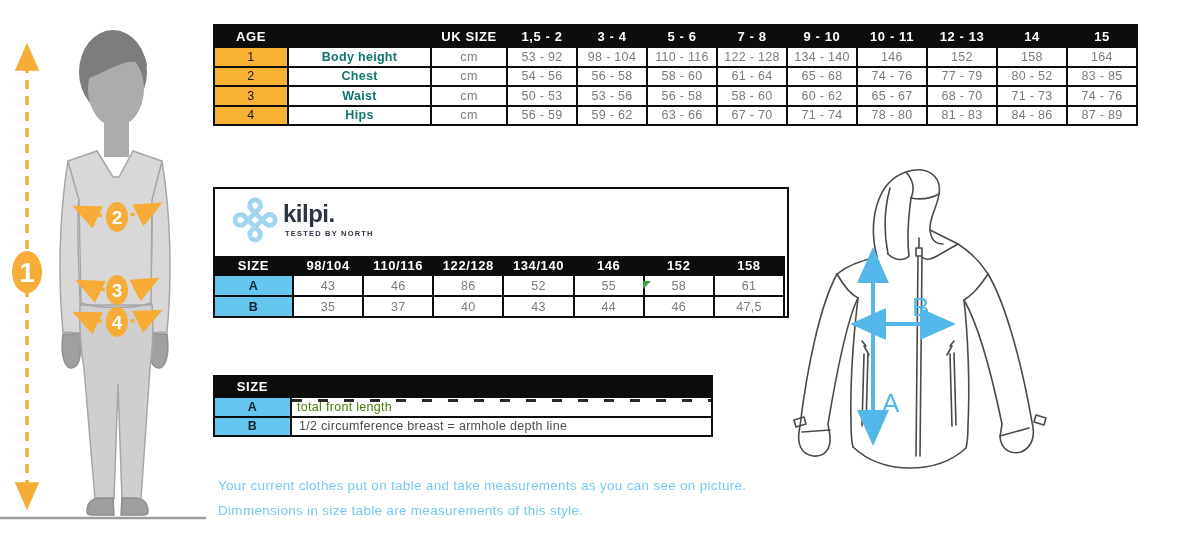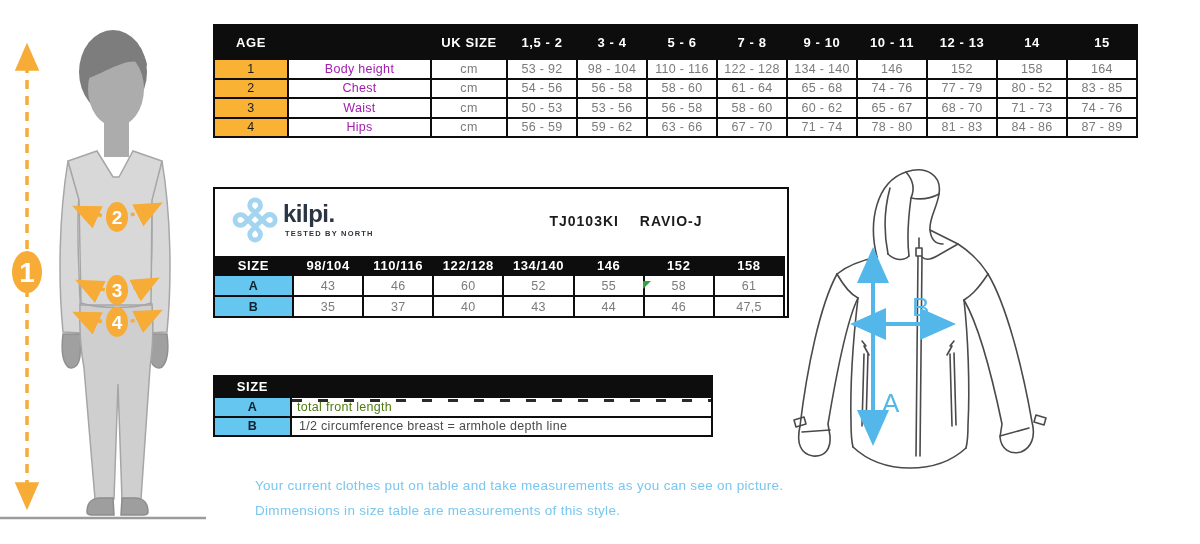--- a/index.html
+++ b/index.html
@@ -5,32 +5,32 @@
   html,body{margin:0;padding:0;background:#fff;}
   #stage{position:relative;width:1200px;height:544px;background:#fff;overflow:hidden;
          font-family:"Liberation Sans",sans-serif;}
 
   
   table.szt{border-collapse:collapse;table-layout:fixed;}
   table.szt th,table.szt td{border:2px solid #0d0d0d;padding:0;text-align:center;
         font-size:12.5px;letter-spacing:.3px;white-space:nowrap;overflow:hidden;}
   table.szt thead th{background:#0d0d0d;color:#fff;font-weight:bold;border-color:#0d0d0d;
         letter-spacing:.6px;font-size:13px;}
-  .h26{height:34px;} .h23{height:19.5px;} .h21{height:20px;} .h25{height:21px;}
+  .h26{height:22px;} .h23{height:19.5px;} .h21{height:20px;} .h25{height:21px;}
   .cell-num{background:#F9B233;color:#1a1a1a;}
-  .cell-label{text-align:left;padding-left:7px;font-weight:normal;color:#a21caf;font-size:13px;}
+  .cell-label{text-align:left;padding-left:7px;font-weight:bold;color:#0f766e;font-size:13px;}
   .cell-val{color:#7b7b7b;}
   .cell-ab{background:#65C6F0;font-weight:bold;color:#10222e;font-size:13px;}
 
   
   .abs{position:absolute;}
   #body-table{left:213px;top:24px;width:923px;}
   #product-block{left:213px;top:187px;width:572px;border:2px solid #0d0d0d;background:#fff;}
   #legend-block{left:213px;top:375px;width:500px;}
-  #notes{left:218px;top:473px;color:#79C7F0;font-size:13.5px;letter-spacing:.3px;line-height:25px;margin-left:37px;}
+  #notes{left:218px;top:473px;color:#79C7F0;font-size:13.5px;letter-spacing:.3px;line-height:25px;}
 
   
   #logo-row{position:relative;height:67px;background:#fff;}
   #kilpi-knot{position:absolute;left:12px;top:2px;width:54px;height:60px;
       color:#A3D5F0;font-size:46px;line-height:60px;text-align:center;
       transform:rotate(45deg);font-weight:bold;}
   #kilpi-word{position:absolute;left:68px;top:11px;color:#2A3442;font-size:24px;
       font-weight:bold;letter-spacing:-.5px;}
   #kilpi-tag{position:absolute;left:70px;top:40px;color:#2A3442;font-size:7.5px;
       letter-spacing:1.2px;font-weight:bold;text-transform:uppercase;}
@@ -179,24 +179,20 @@
         <td class="cell-val">87 - 89</td>
       </tr>
     </tbody>
   </table>
 
   <div class="abs" id="product-block">
     <div id="logo-row">
       <span id="kilpi-knot">⌘</span>
       <span id="kilpi-word">kilpi.</span>
       <span id="kilpi-tag">Tested by North</span>
-      <div id="product-code">
-        <span>TJ0103KI</span>
-        <span>RAVIO-J</span>
-      </div>
     </div>
     <table class="szt" style="width:100%;margin:-2px">
       <colgroup>
           <col style="width:79px">
           <col span="7">
         </colgroup>
       <thead>
         <tr class="h21">
           <th>SIZE</th>
           <th>98/104</th>
@@ -206,21 +202,21 @@
           <th>146</th>
           <th>152</th>
           <th>158</th>
         </tr>
       </thead>
       <tbody>
         <tr class="h25">
           <td class="cell-ab">A</td>
           <td class="cell-val">43</td>
           <td class="cell-val">46</td>
-          <td class="cell-val">60</td>
+          <td class="cell-val">86</td>
           <td class="cell-val">52</td>
           <td class="cell-val">55</td>
           <td class="cell-val">58</td>
           <td class="cell-val">61</td>
         </tr>
         <tr class="h25">
           <td class="cell-ab">B</td>
           <td class="cell-val">35</td>
           <td class="cell-val">37</td>
           <td class="cell-val">40</td>

